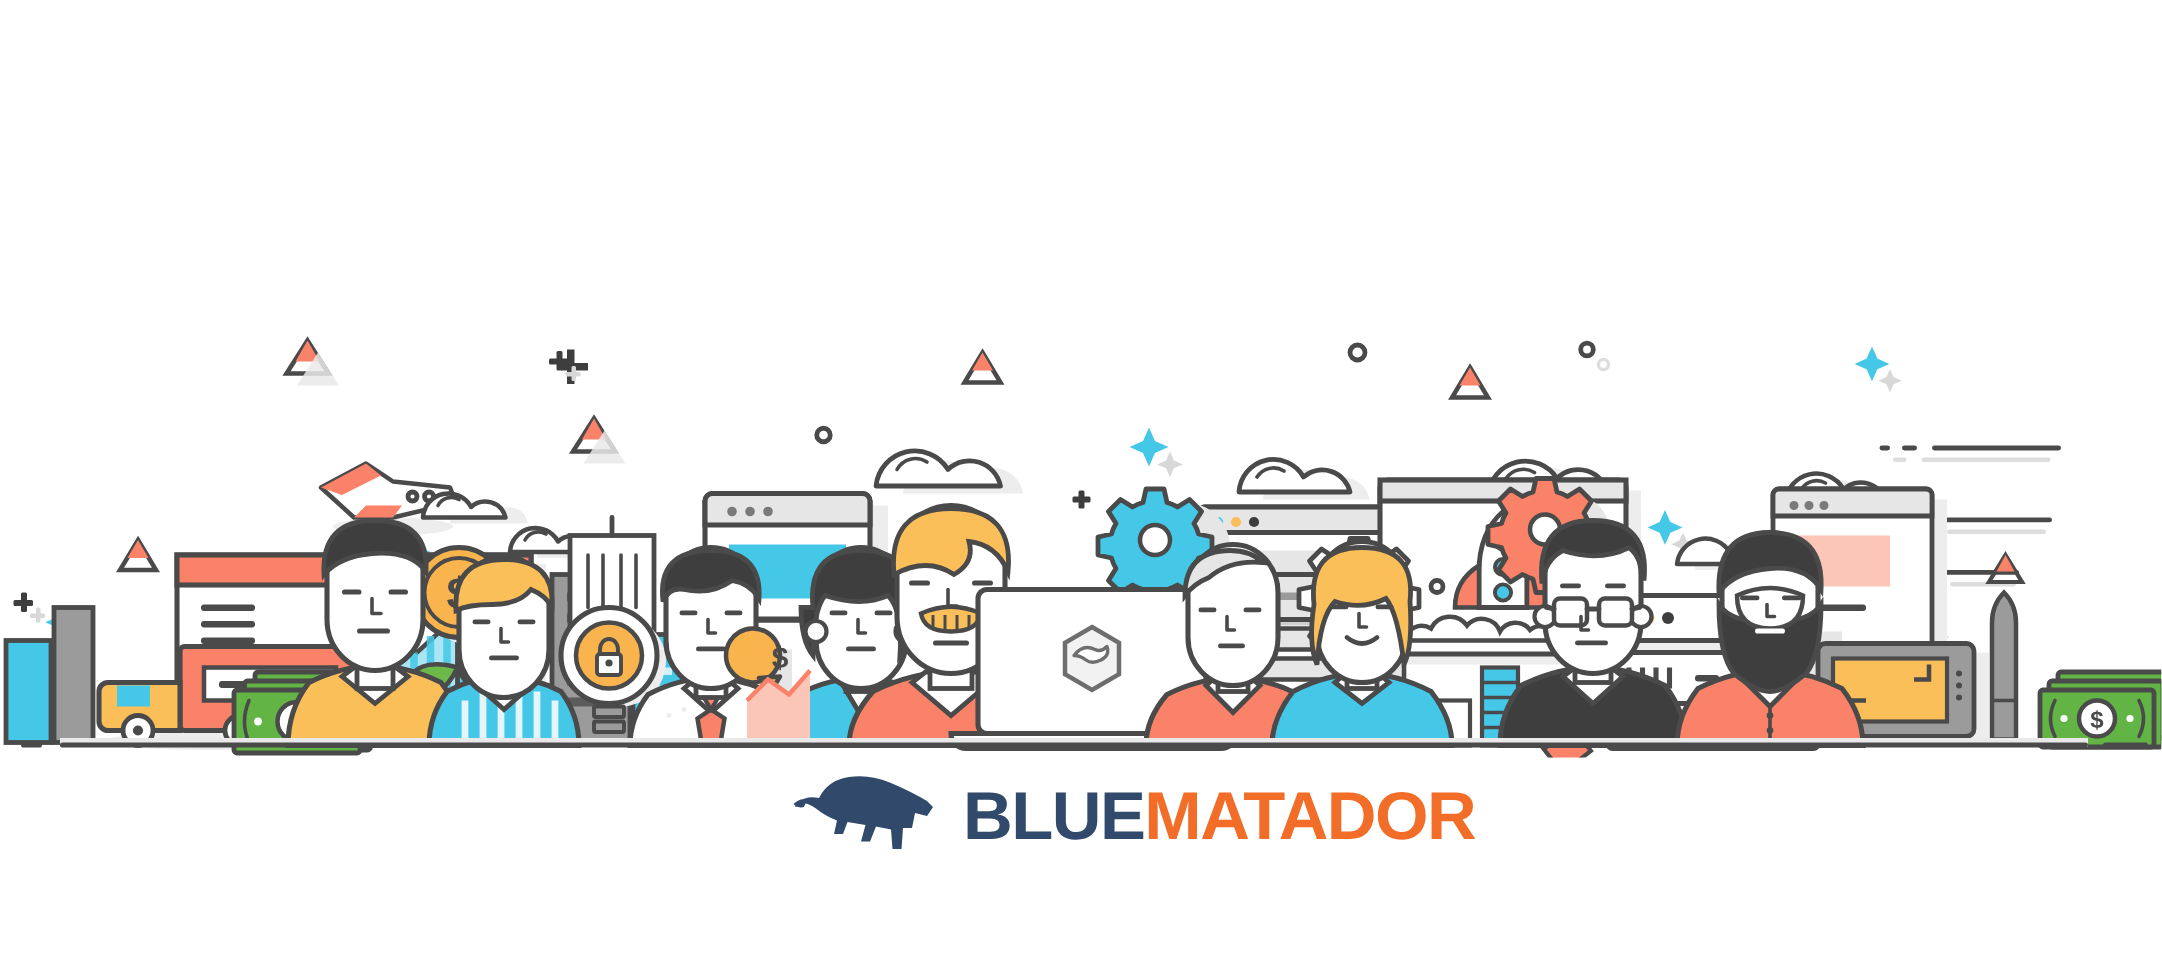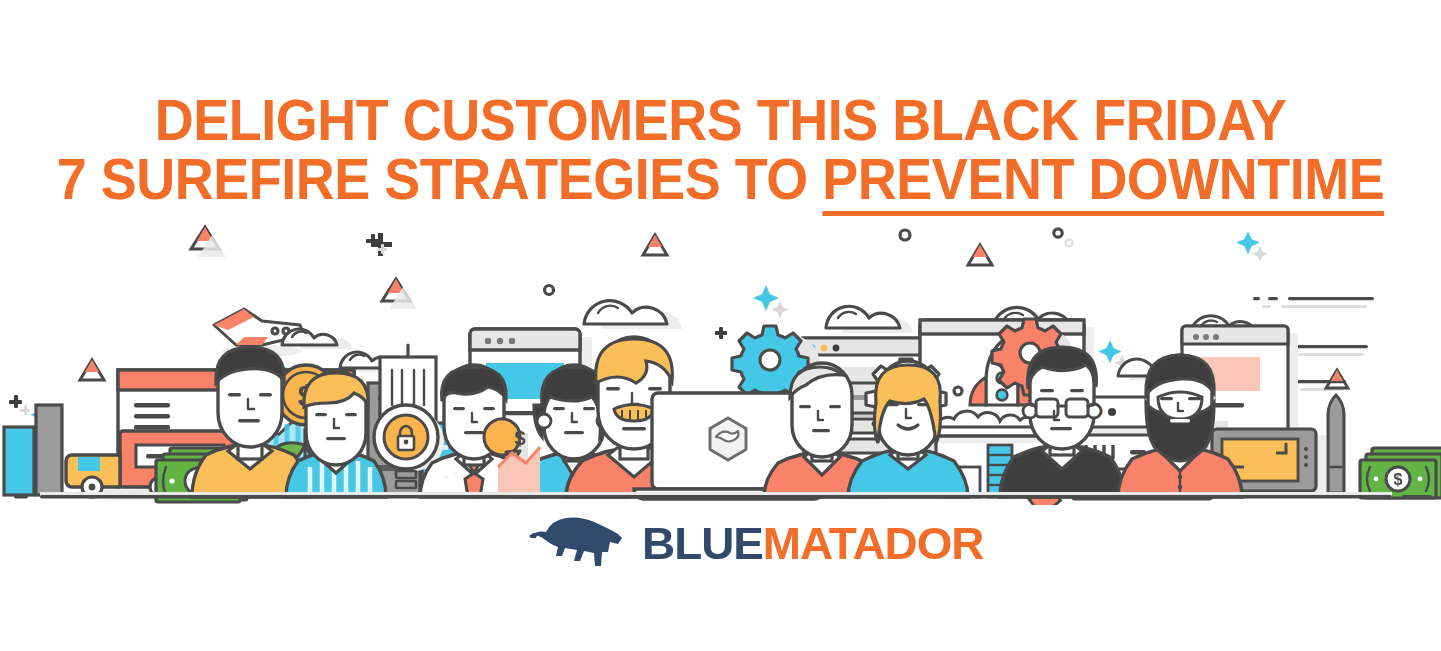--- a/index.html
+++ b/index.html
@@ -49,24 +49,20 @@
     white-space:nowrap;transform:scaleX(1.02);transform-origin:left center;
   }
   .logo-blue{color:#31496B;}
   .logo-matador{color:#F26D28;}
 </style>
 </head>
 <body>
 
 <div class="banner">
 
-  <div class="headline">
-    <span class="hl-line hl-1">DELIGHT CUSTOMERS THIS BLACK FRIDAY</span>
-    <span class="hl-line hl-2"><span>7 SUREFIRE STRATEGIES TO </span><span class="hl-underline">PREVENT DOWNTIME</span></span>
-  </div>
 
   <div class="illustration">
     <svg width="1441" height="300" viewBox="0 0 1441 300" xmlns="http://www.w3.org/2000/svg">
       <defs>
         <style>
           .o{fill:none;stroke:#4A4A4A;stroke-width:3.2;stroke-linecap:round;stroke-linejoin:round;}
           .ot{fill:none;stroke:#4A4A4A;stroke-width:2.4;stroke-linecap:round;stroke-linejoin:round;}
           .sh{fill:#EDEDED;}
           .lg{fill:#E6E6E6;}
           .mg{fill:#CFCFCF;}

